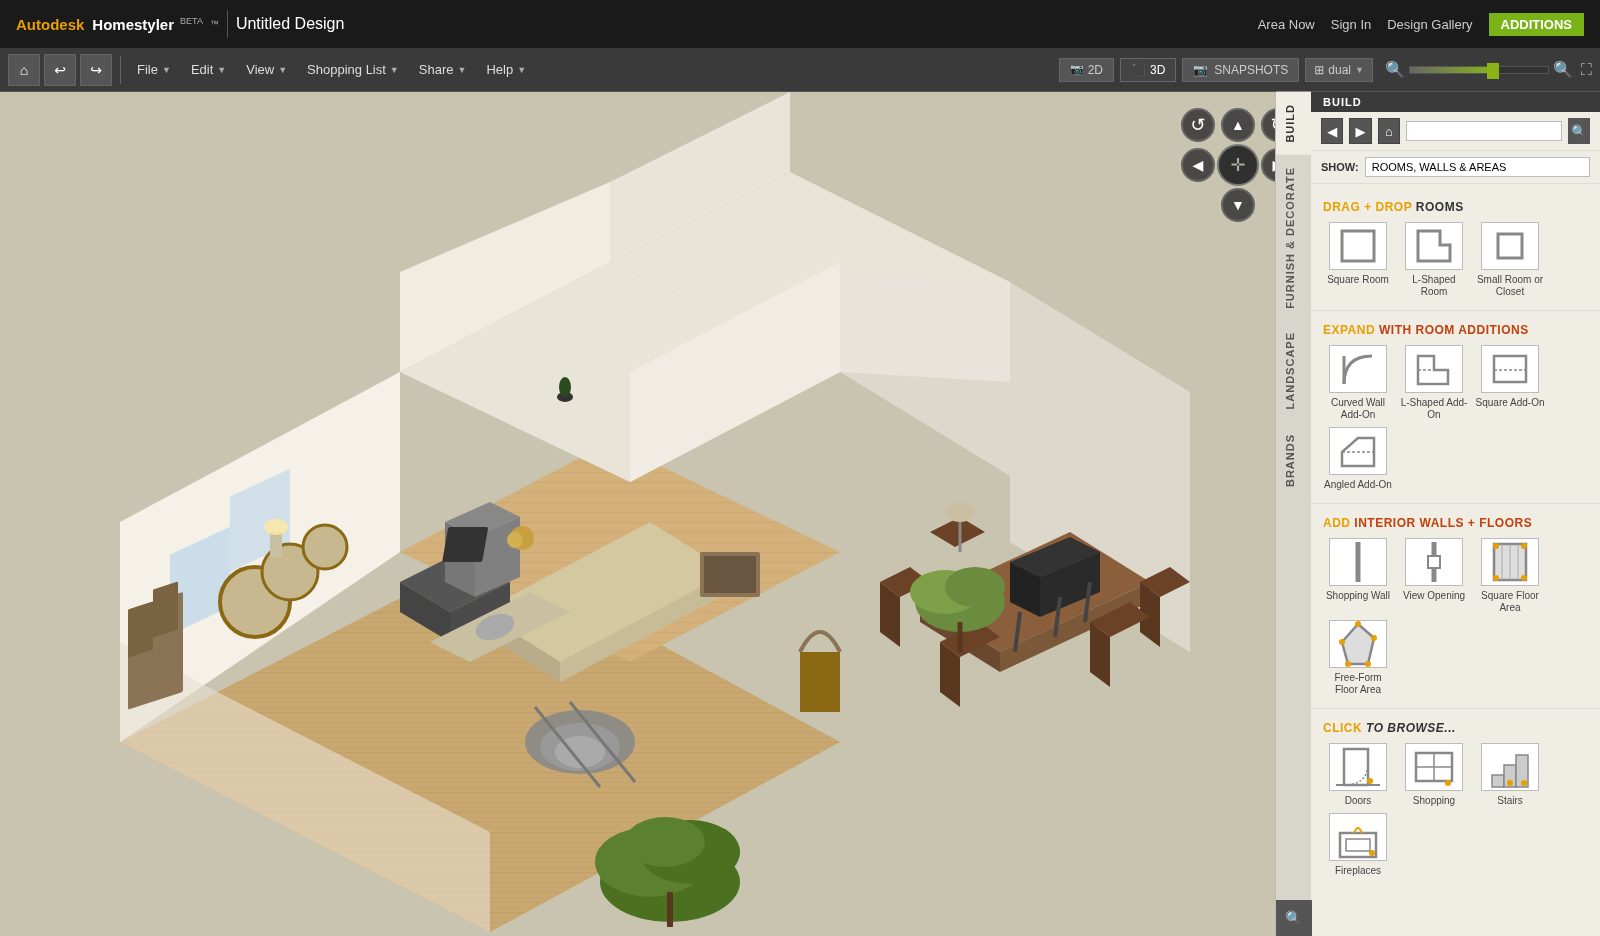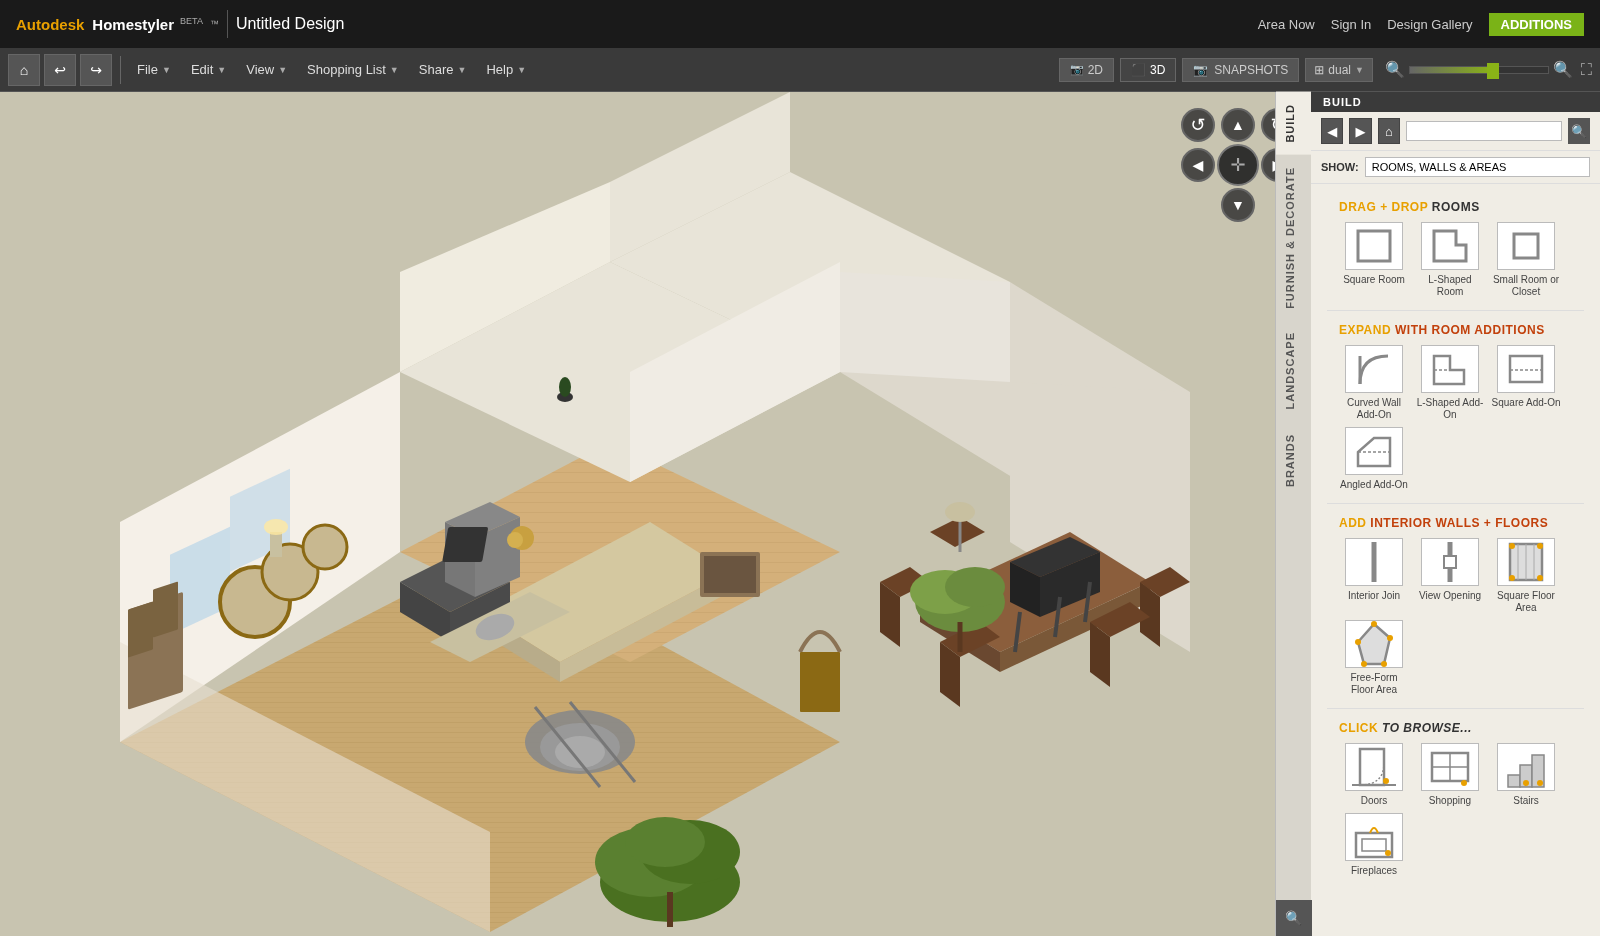--- a/index.html
+++ b/index.html
@@ -110,21 +110,21 @@
     .vtab {
       writing-mode: vertical-rl; text-orientation: mixed;
       transform: rotate(180deg);
       padding: 12px 8px; font-size: 11px; font-weight: bold;
       color: #555; cursor: pointer; letter-spacing: 1px;
       text-transform: uppercase; white-space: nowrap;
     }
     .vtab.active { background: #f0ede5; color: #333; }
 
     
-    #sidebar-content { padding: 8px 16px; flex: 1; overflow-y: auto; }
+    #sidebar-content { padding: 8px 0; flex: 1; overflow-y: auto; }
 
     
     #build-header {
       background: #3a3a3a; color: #fff;
       font-size: 11px; font-weight: bold;
       padding: 4px 12px; letter-spacing: 1px;
       display: flex; align-items: center; gap: 8px;
     }
     #show-row {
       display: flex; align-items: center; padding: 6px 10px; gap: 6px;
@@ -578,21 +578,21 @@
       </div>
 
       <div class="item-grid">
 
         <div class="room-item">
           <div class="room-item-icon">
             <svg width="44" height="48" viewBox="0 0 44 48">
               <line x1="22" y1="4" x2="22" y2="44" stroke="#888" stroke-width="5"></line>
             </svg>
           </div>
-          <span class="room-item-label">Interior Join</span>
+          <span class="room-item-label">Shopping Wall</span>
         </div>
 
         <div class="room-item">
           <div class="room-item-icon">
             <svg width="44" height="48" viewBox="0 0 44 48">
               <line x1="22" y1="4" x2="22" y2="18" stroke="#888" stroke-width="5"></line>
               <line x1="22" y1="30" x2="22" y2="44" stroke="#888" stroke-width="5"></line>
               <rect x="16" y="18" width="12" height="12" fill="none" stroke="#888" stroke-width="2"></rect>
             </svg>
           </div>

